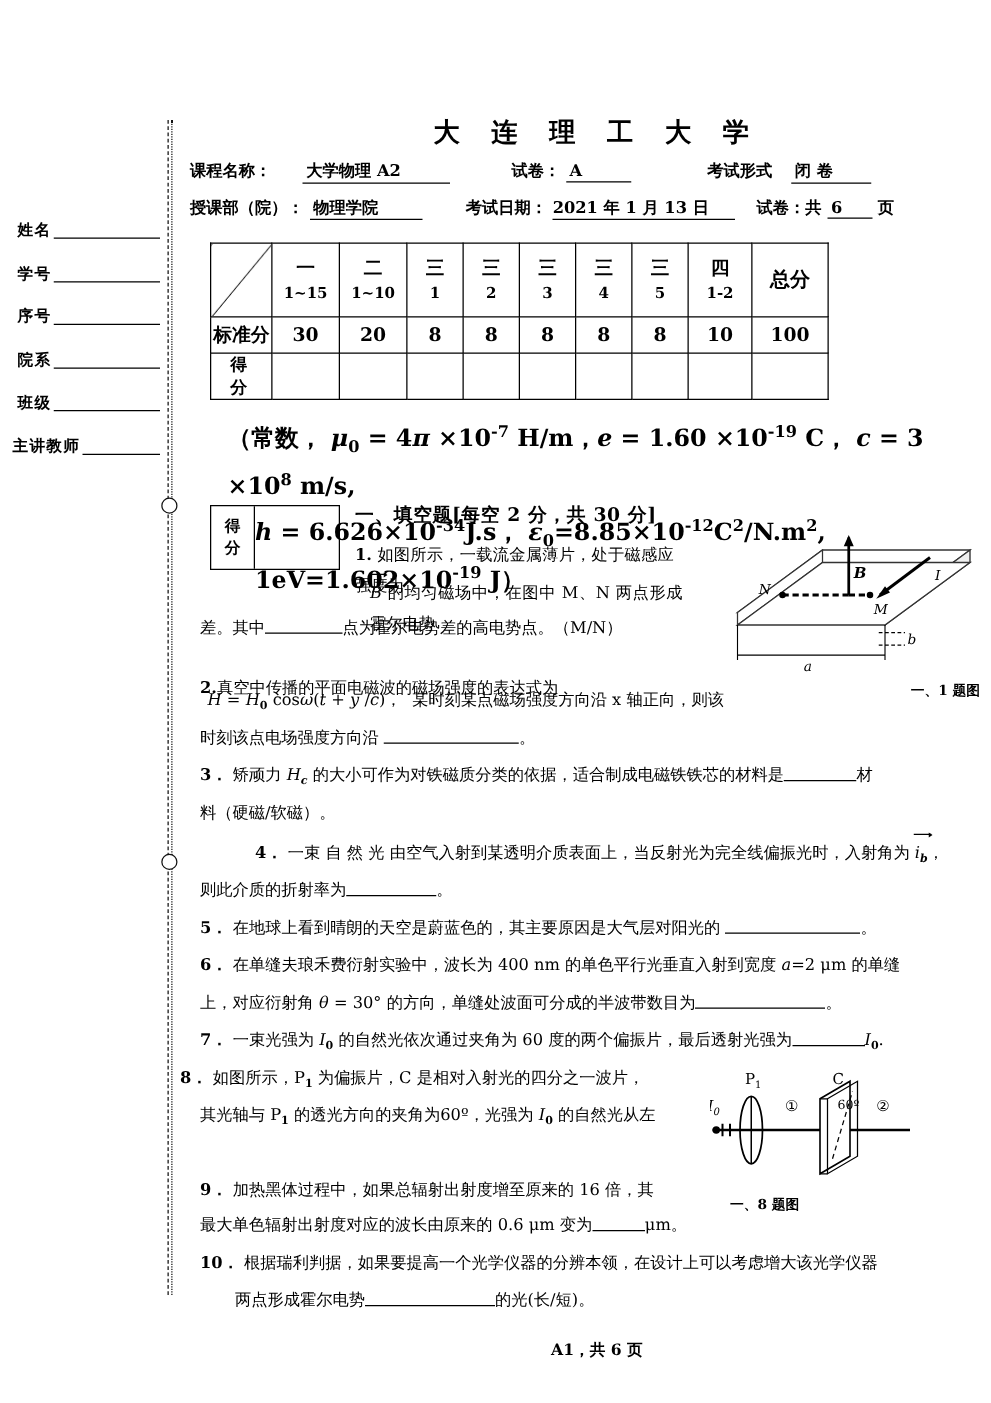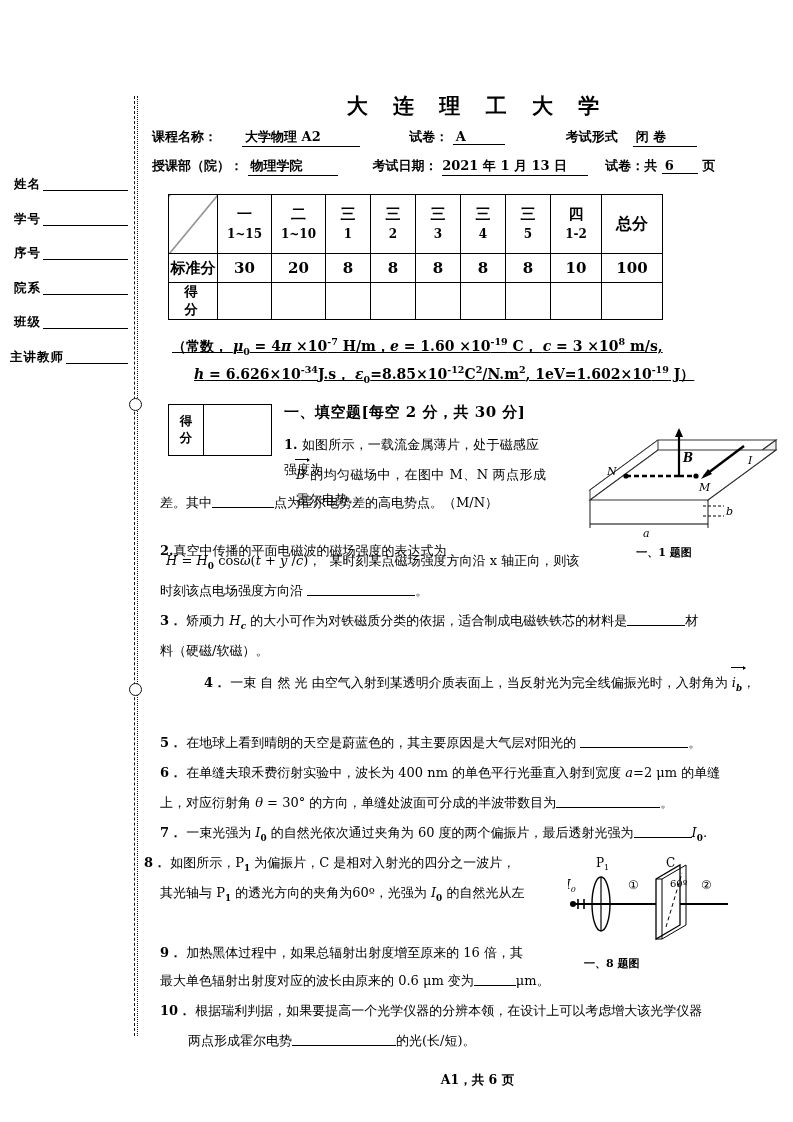--- a/index.html
+++ b/index.html
@@ -132,27 +132,26 @@
   .score-table .hcell .sub { font-size: 12px; display: block; }
   .score-table .totalcell { width: 60px; font-size: 16px; }
   .score-table .rowlab { width: 48px; font-size: 13.5px; }
   .score-table .valrow td { height: 28px; font-size: 15px; }
   .score-table .blankrow td { height: 34px; }
   .score-table .defen { letter-spacing: 4px; }
 
   
   .consts {
     position: absolute;
-    left: 172px;
+    left: 182px;
     top: 333px;
     width: 600px;
-    font-size: 14px;
+    font-size: 19px;
     font-weight: bold;
     line-height: 1.95;
-    text-decoration: underline;
   }
   .consts i { font-style: italic; }
   sup, sub { font-size: 0.68em; font-weight: bold; }
 
   
   .defen-box {
     position: absolute;
     left: 168px;
     top: 404px;
     width: 102px;
@@ -431,21 +430,21 @@
 
       <line x1="155" y1="78" x2="176" y2="78" stroke="#000" stroke-width="1" stroke-dasharray="3,2"></line>
       <line x1="155" y1="88" x2="176" y2="88" stroke="#000" stroke-width="1" stroke-dasharray="3,2"></line>
       <text x="178" y="87" font-family="DejaVu Serif, serif" font-size="11" font-style="italic">b</text>
 
       <line x1="42" y1="72" x2="42" y2="100" stroke="#000" stroke-width="0.9"></line>
       <line x1="160" y1="72" x2="160" y2="100" stroke="#000" stroke-width="0.9"></line>
       <line x1="42" y1="96" x2="160" y2="96" stroke="#000" stroke-width="1"></line>
       <text x="95" y="109" font-family="DejaVu Serif, serif" font-size="11" font-style="italic">a</text>
     </svg>
-    <div class="fig-cap" style="width:240px; margin-left:-4px;">一、1 题图</div>
+    <div class="fig-cap" style="width:240px; margin-left:-4px;text-align:right;">一、1 题图</div>
   </div>
 
   <div class="q" style="left:160px; top:518px; width:420px;margin-top:20px;">
     <b class="num">2.</b><span>真空中传播的平面电磁波的磁场强度的表达式为</span>
   </div>
   <div class="q" style="left:166px; top:548px; width:420px;">
     <i>H</i> = <i>H</i><sub>0</sub> cos<i>ω</i>(<i>t</i> + <i>y</i> /<i>c</i>)，&nbsp;&nbsp;<span>某时刻某点磁场强度方向沿 x 轴正向，则该</span>
   </div>
   <div class="q" style="left:160px; top:578px; width:420px;">
     <span>时刻该点电场强度方向沿</span>&nbsp;<span class="blank" style="width:108px"></span><span>。</span>
@@ -455,20 +454,23 @@
     <b class="num">3．</b>
     <span>矫顽力 <i>H<sub>c</sub></i> 的大小可作为对铁磁质分类的依据，适合制成电磁铁铁芯的材料是</span><span class="blank" style="width:58px"></span><span>材</span>
   </div>
   <div class="q" style="left:160px; top:638px; width:420px;">
     <span>料（硬磁/软磁）。</span>
   </div>
 
   <div class="q" style="left:160px; top:670px; width:622px;margin-left:44px;">
     <b class="num">4．</b>
     <span>一束 自 然 光 由空气入射到某透明介质表面上，当反射光为完全线偏振光时，入射角为</span> <span class="vec">i<sub>b</sub></span><span>，</span>
+  </div>
+  <div class="q" style="left:160px; top:700px; width:420px;">
+    <span>则此介质的折射率为</span><span class="blank" style="width:72px"></span><span>。</span>
   </div>
 
   <div class="q" style="left:160px; top:730px; width:622px;">
     <b class="num">5．</b>
     <span>在地球上看到晴朗的天空是蔚蓝色的，其主要原因是大气层对阳光的</span>&nbsp;<span class="blank" style="width:108px"></span><span>。</span>
   </div>
 
   <div class="q" style="left:160px; top:760px; width:626px;">
     <b class="num">6．</b>
     <span>在单缝夫琅禾费衍射实验中，波长为 400 nm 的单色平行光垂直入射到宽度 <i>a</i>=2 μm 的单缝</span>

